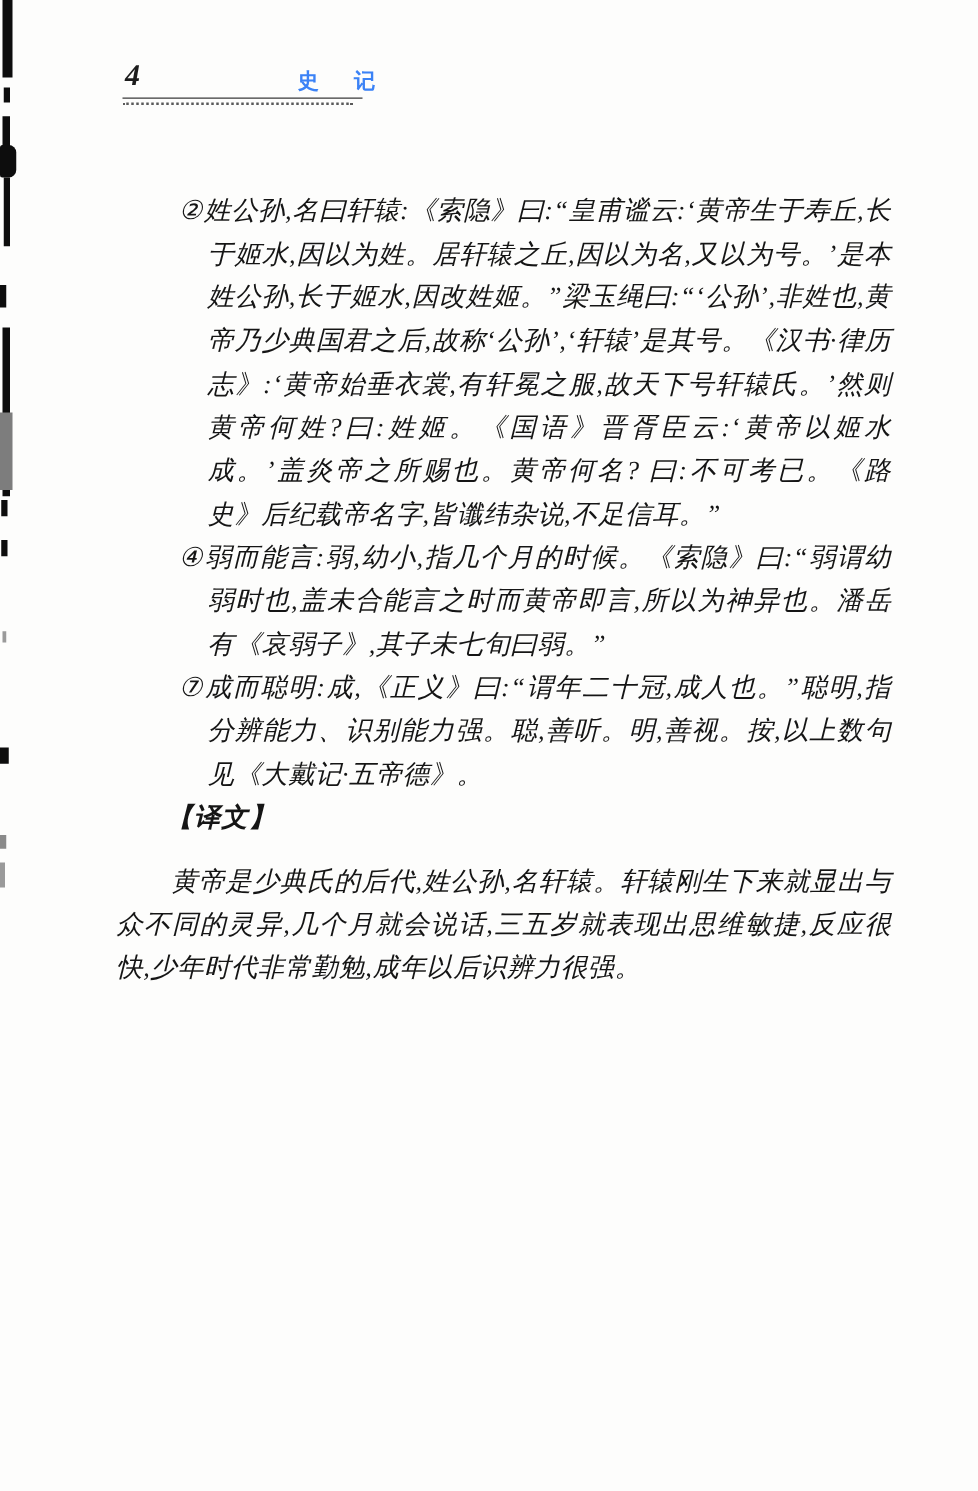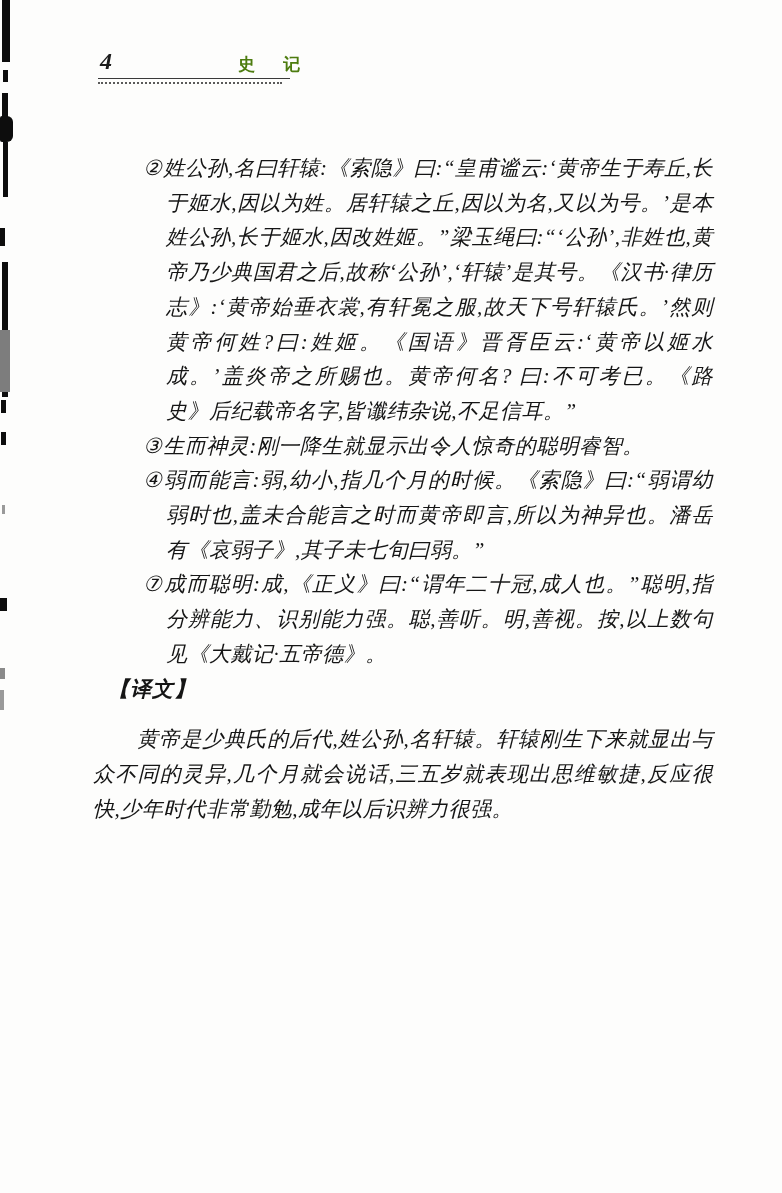--- a/index.html
+++ b/index.html
@@ -31,21 +31,21 @@
   .a14 { left: 0;    top: 690px; width: 4px;  height: 20px; background: #9a9a9a; }
 
   
   .hdr-pagenum {
     position: absolute; left: 100px; top: 48px;
     font-size: 24px; font-style: italic; font-weight: bold; color: #1c1c1c;
   }
   .hdr-title {
     position: absolute; left: 238px; top: 53px;
     font-size: 17px; font-weight: bold; letter-spacing: 12px;
-    color: #4d7c0f; white-space: nowrap;
+    color: #3b82f6; white-space: nowrap;
   }
   .hdr-rule-solid {
     position: absolute; left: 98px; top: 78px; width: 192px; height: 0;
     border-top: 1.5px solid #3a3a3a;
   }
   .hdr-rule-wavy {
     position: absolute; left: 98px; top: 82px; width: 184px; height: 0;
     border-top: 2px dotted #5a5a5a;
   }
 
@@ -57,21 +57,21 @@
     letter-spacing: 0.5px;
     font-style: italic;
   }
   .annotations { margin-left: 50px; width: 570px; }
   .ann-item {
     padding-left: 23px; text-indent: -23px;
     text-align: justify;
   }
   .ann-marker { margin-right: 1px; }
   .trans-label {
-    margin-left: 15px; margin-top: 0;
+    margin-left: 40px; margin-top: 0;
     font-weight: bold; letter-spacing: 1px;
   }
   .trans-para {
     margin-top: 16px;
     text-indent: 2.1em;
     text-align: justify;
   }
 </style>
 </head>
 <body>
@@ -98,21 +98,20 @@
   <div>
     <div class="hdr-pagenum">4</div>
     <div class="hdr-title">史  记</div>
     <div class="hdr-rule-solid"></div>
     <div class="hdr-rule-wavy"></div>
   </div>
 
   <div class="content">
     <div class="annotations">
         <div class="ann-item"><span class="ann-marker">②</span><span>姓公孙,名曰轩辕:《索隐》曰:“皇甫谧云:‘黄帝生于寿丘,长于姬水,因以为姓。居轩辕之丘,因以为名,又以为号。’是本姓公孙,长于姬水,因改姓姬。”梁玉绳曰:“‘公孙’,非姓也,黄帝乃少典国君之后,故称‘公孙’,‘轩辕’是其号。《汉书·律历志》:‘黄帝始垂衣裳,有轩冕之服,故天下号轩辕氏。’然则黄帝何姓?曰:姓姬。《国语》晋胥臣云:‘黄帝以姬水成。’盖炎帝之所赐也。黄帝何名? 曰:不可考已。《路史》后纪载帝名字,皆谶纬杂说,不足信耳。”</span></div>
-        <div class="ann-item"><span class="ann-marker">③</span><span>生而神灵:刚一降生就显示出令人惊奇的聪明睿智。</span></div>
         <div class="ann-item"><span class="ann-marker">④</span><span>弱而能言:弱,幼小,指几个月的时候。《索隐》曰:“弱谓幼弱时也,盖未合能言之时而黄帝即言,所以为神异也。潘岳有《哀弱子》,其子未七旬曰弱。”</span></div>
         <div class="ann-item"><span class="ann-marker">⑦</span><span>成而聪明:成,《正义》曰:“谓年二十冠,成人也。”聪明,指分辨能力、识别能力强。聪,善听。明,善视。按,以上数句见《大戴记·五帝德》。</span></div>
       </div>
     <div class="trans-label">【译文】</div>
     <div class="trans-para">黄帝是少典氏的后代,姓公孙,名轩辕。轩辕刚生下来就显出与众不同的灵异,几个月就会说话,三五岁就表现出思维敏捷,反应很快,少年时代非常勤勉,成年以后识辨力很强。</div>
   </div>
 
 </div>
 
 </body></html>

